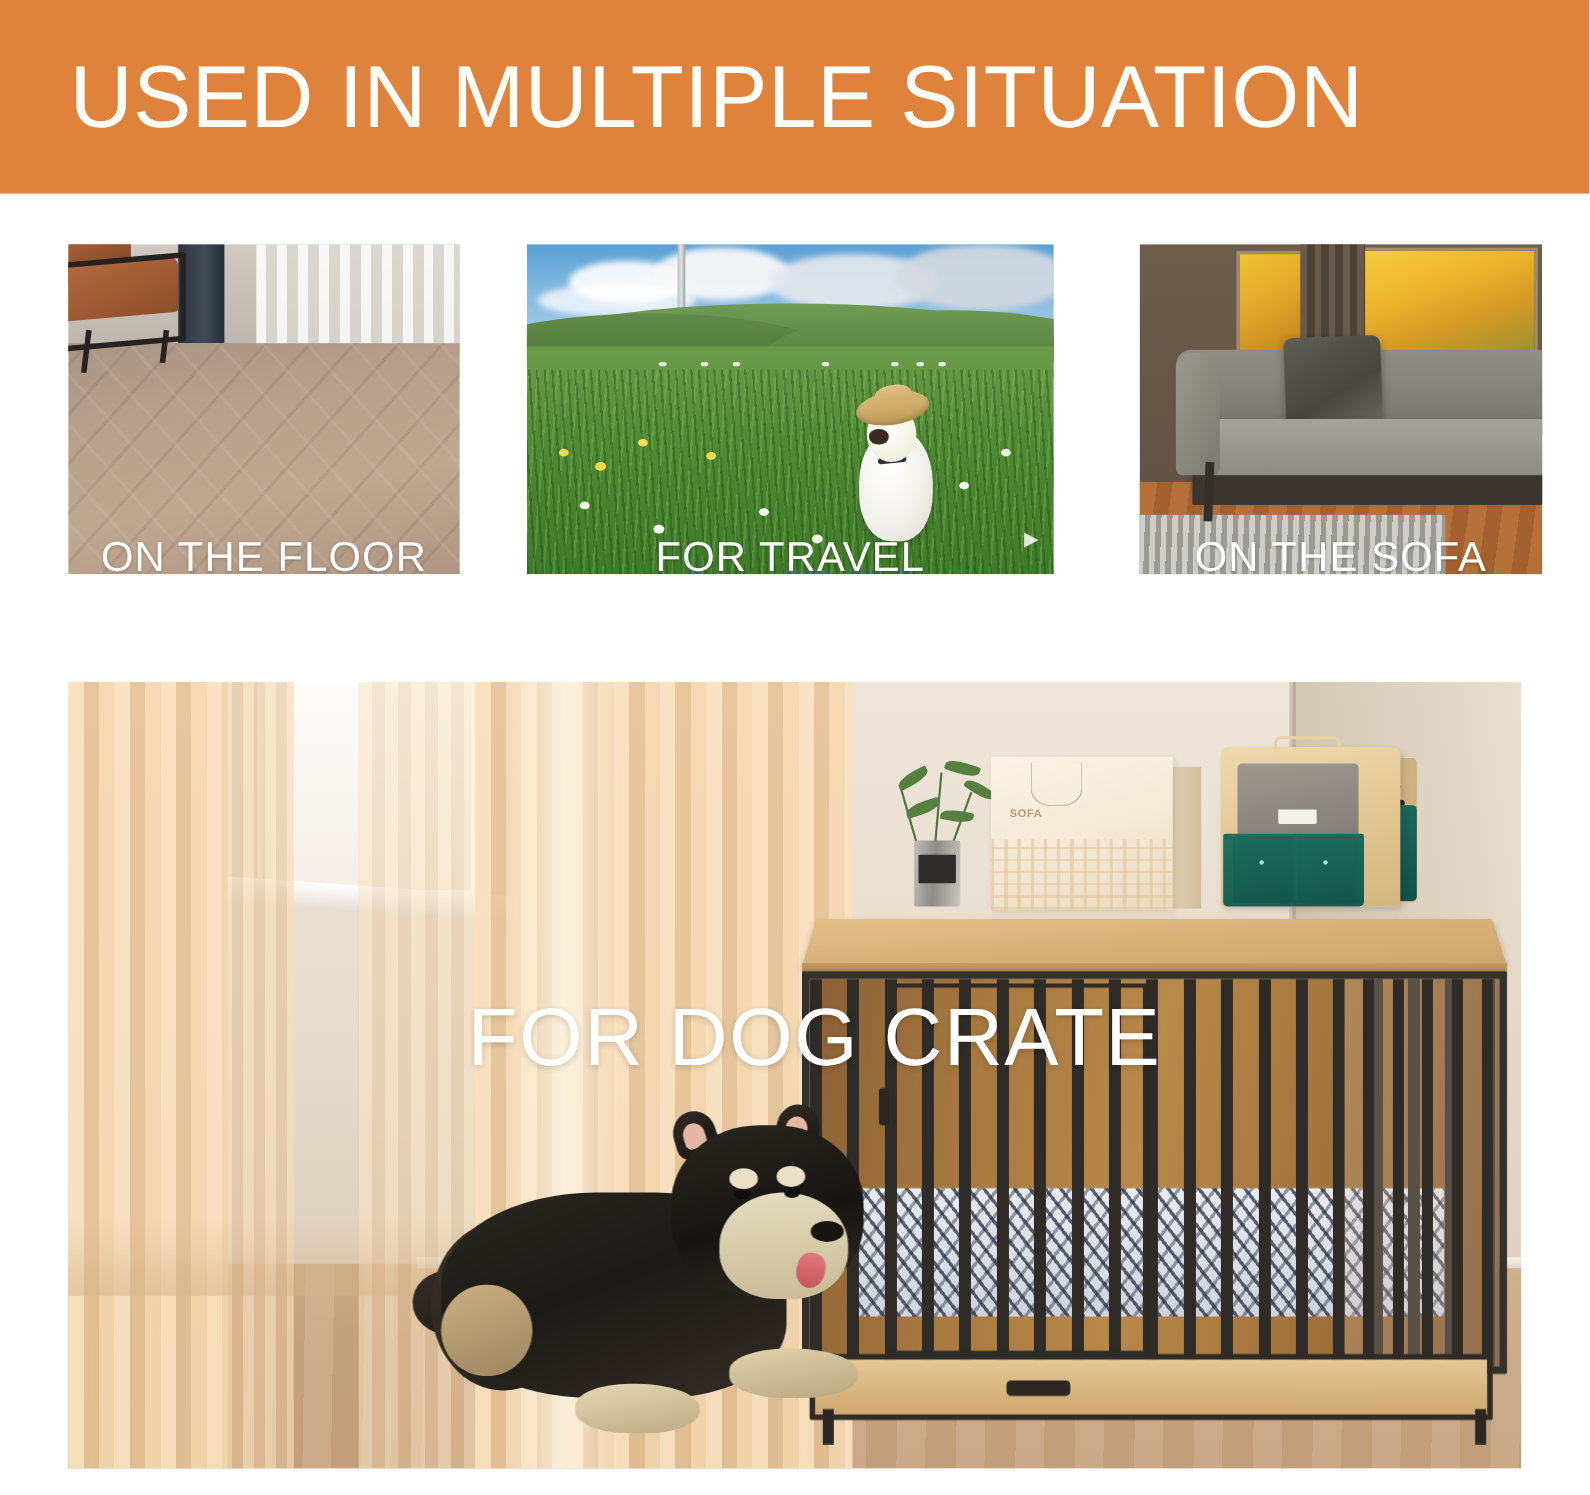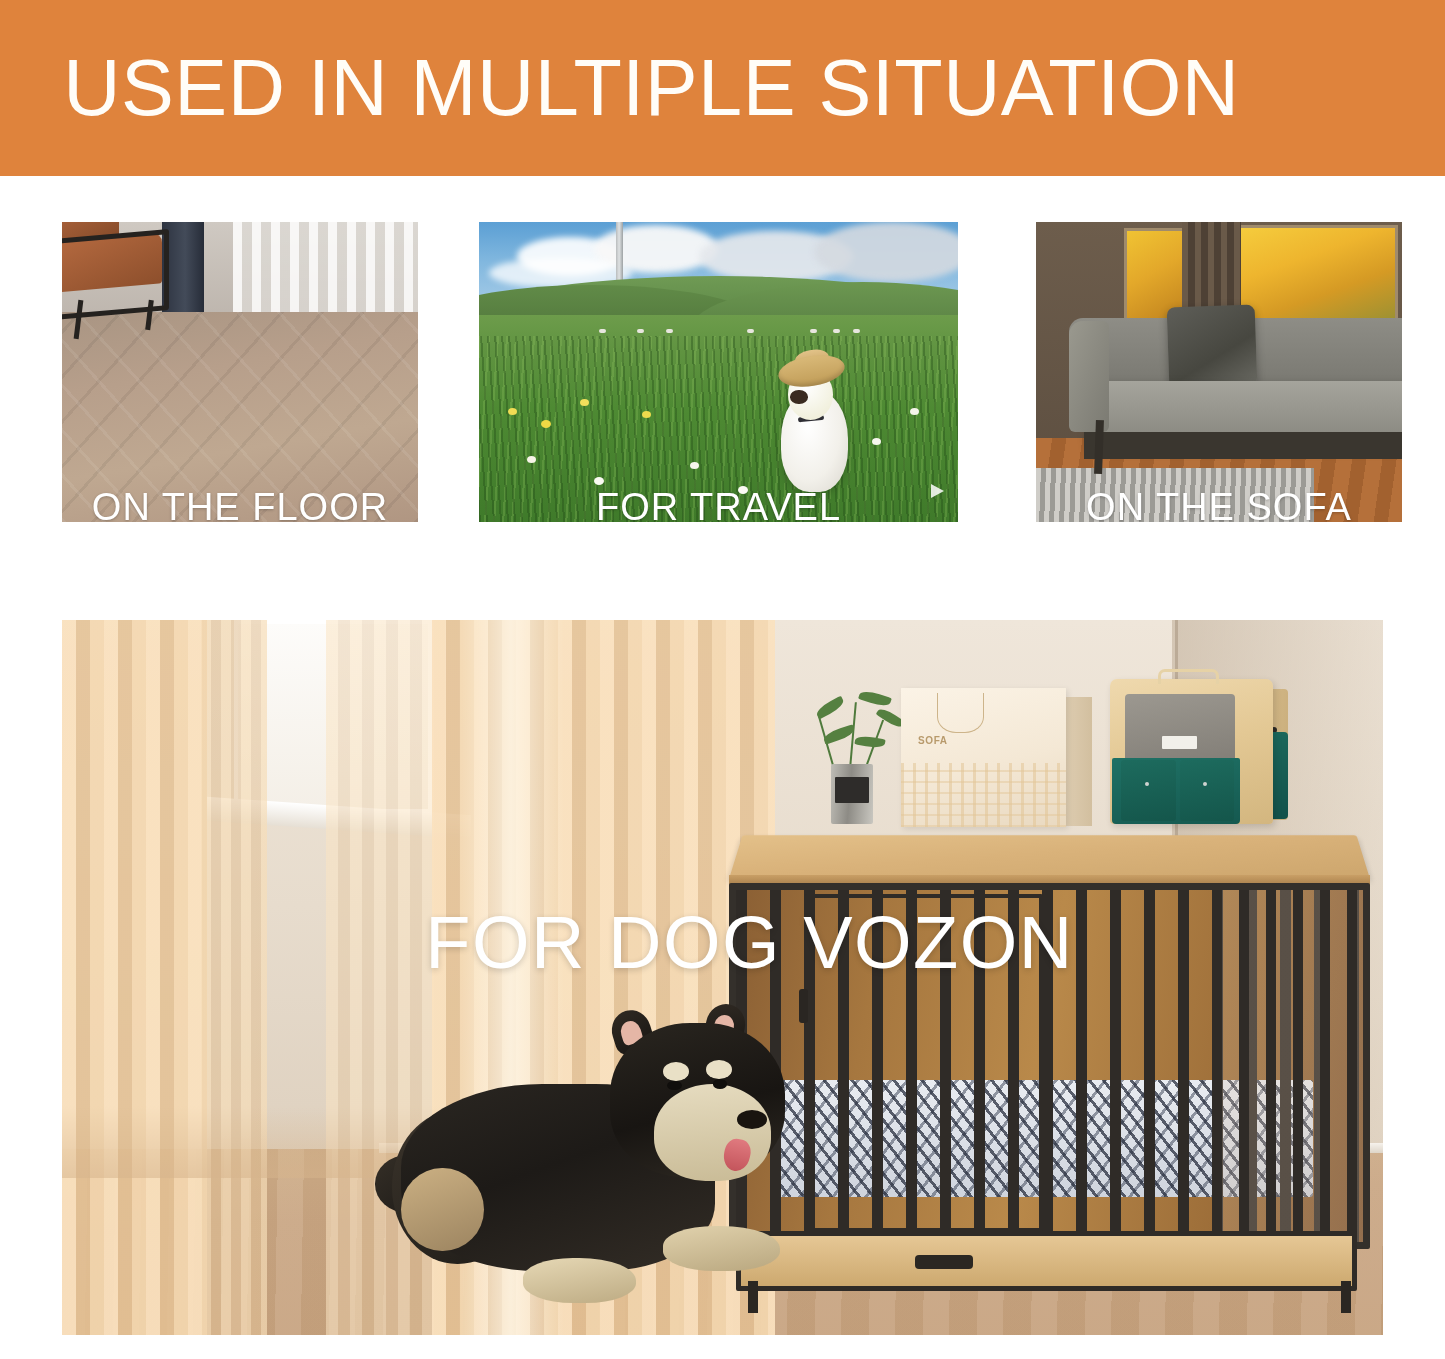--- a/index.html
+++ b/index.html
@@ -738,14 +738,14 @@
     <div class="dog-mask"></div>
     <div class="dog-brow-l"></div>
     <div class="dog-brow-r"></div>
     <div class="dog-eye-l"></div>
     <div class="dog-eye-r"></div>
     <div class="dog-nose"></div>
     <div class="dog-tongue"></div>
     <div class="dog-paw-f"></div>
   </div>
 
-  <div class="hero-title">FOR DOG VOZON</div>
+  <div class="hero-title">FOR DOG CRATE</div>
 </div>
 
 </body></html>

